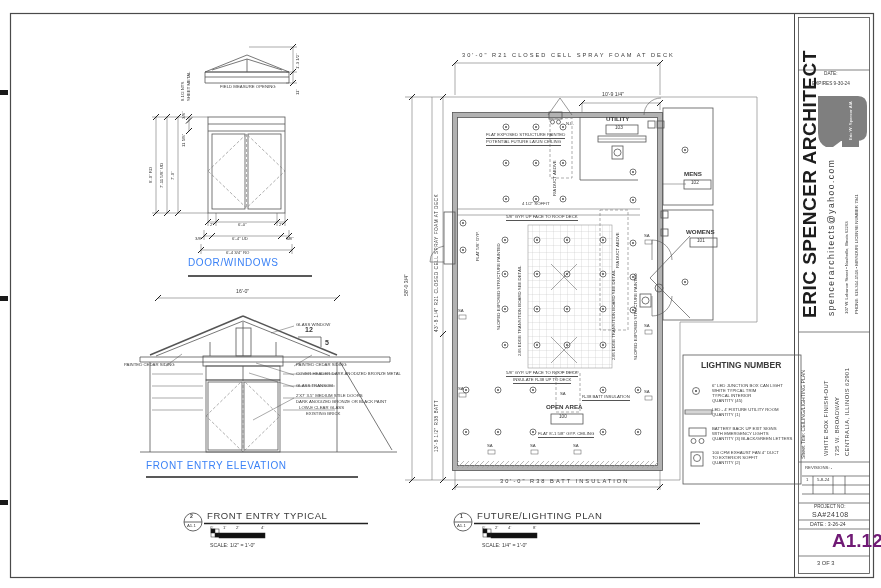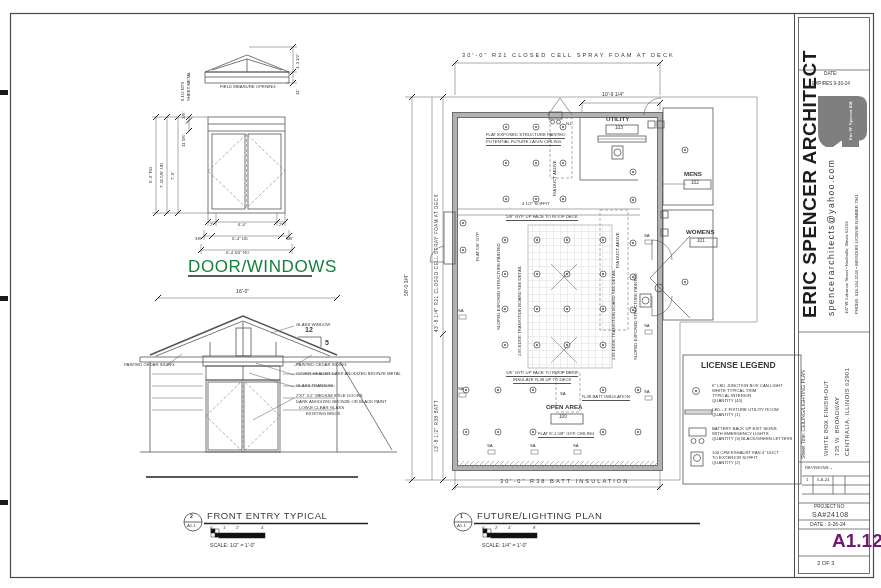--- a/index.html
+++ b/index.html
@@ -12,21 +12,21 @@
   .b{font-weight:bold;}
   .und{border-bottom:.5px solid #555;padding-bottom:.5px;}
   .f4{font-size:4.3px;}
   .f45{font-size:4.7px;}
   .f5{font-size:5.2px;}
   .f55{font-size:5.7px;}
   .f6{font-size:6.2px;}
   .f7{font-size:7px;}
   .f8{font-size:8.5px;}
   .f9{font-size:9.5px;letter-spacing:.6px;}
-  .f13{font-size:17px;letter-spacing:.6px;color:#15803d;}
+  .f13{font-size:10px;letter-spacing:.6px;color:#3b82f6;}
   .f19{font-size:19px;}
   .ls05{letter-spacing:.5px;}
   .ls15{letter-spacing:1.5px;}
   .ls2{letter-spacing:2px;}
   .wt{color:#ffffff;}
 </style>
 </head>
 <body>
 
 <div id="sheet">
@@ -405,20 +405,21 @@
 <span class="lb f4 v" style="left:182px;top:119px">3/8"</span>
 <span class="lb f4 v" style="left:182px;top:147px">11 5/8"</span>
 <span class="lb f4" style="left:210px;top:223px">2"</span>
 <span class="lb f4" style="left:238px;top:223px">6'-0"</span>
 <span class="lb f4" style="left:279px;top:223px">2"</span>
 <span class="lb f4" style="left:195px;top:237px">3/8"</span>
 <span class="lb f4" style="left:232px;top:237px">6'-4" UD</span>
 <span class="lb f4" style="left:286px;top:237px">3/8"</span>
 <span class="lb f4" style="left:226px;top:251px">6'-4 3/4" RO</span>
 
+<span class="lb f13" style="left:146px;top:461px">FRONT ENTRY ELEVATION</span>
 <span class="lb f5" style="left:236px;top:289px">16'-0"</span>
 <span class="lb f7 b" style="left:305px;top:326px">12</span>
 <span class="lb f7 b" style="left:325px;top:339px">5</span>
 <span class="lb f4" style="left:296px;top:323px">GLASS WINDOW</span>
 <span class="lb f4" style="left:124px;top:363px">PAINTED CEDAR SIDING</span>
 <span class="lb f4" style="left:296px;top:363px">PAINTED CEDAR SIDING</span>
 <span class="lb f4" style="left:296px;top:372px">COVER HEADER DARK ANODIZED BRONZE METAL</span>
 <span class="lb f4" style="left:296px;top:384px">GLASS TRANSOM</span>
 <span class="lb f4" style="left:296px;top:394px">2'X7' 3.5" MEDIUM STILE DOORS</span>
 <span class="lb f4" style="left:296px;top:400px">DARK ANODIZED BRONZE OR BLACK PAINT</span>
@@ -478,21 +479,21 @@
 <span class="lb f4" style="left:458px;top:309px">SA</span>
 <span class="lb f4" style="left:458px;top:387px">SA</span>
 <span class="lb f4" style="left:487px;top:444px">SA</span>
 <span class="lb f4" style="left:530px;top:444px">SA</span>
 <span class="lb f4" style="left:573px;top:444px">SA</span>
 <span class="lb f4" style="left:644px;top:234px">SA</span>
 <span class="lb f4" style="left:644px;top:324px">SA</span>
 <span class="lb f4" style="left:644px;top:390px">SA</span>
 <span class="lb f4" style="left:560px;top:392px">SA</span>
 
-<span class="lb f8 b" style="left:701px;top:361px">LICENSE LEGEND</span>
+<span class="lb f8 b" style="left:701px;top:361px">LIGHTING NUMBER</span>
 <span class="lb f4" style="left:712px;top:384px">6" LED JUNCTION BOX CAN LIGHT</span>
 <span class="lb f4" style="left:712px;top:389px">WHITE TYPICAL TRIM</span>
 <span class="lb f4" style="left:712px;top:394px">TYPICAL INTERIOR</span>
 <span class="lb f4" style="left:712px;top:399px">QUANTITY (45)</span>
 <span class="lb f4" style="left:712px;top:408px">LED - 4' FIXTURE UTILITY ROOM</span>
 <span class="lb f4" style="left:712px;top:413px">QUANTITY (1)</span>
 <span class="lb f4" style="left:712px;top:427px">BATTERY BACK UP EXIT SIGNS</span>
 <span class="lb f4" style="left:712px;top:432px">WITH EMERGENCY LIGHTS</span>
 <span class="lb f4" style="left:712px;top:437px">QUANTITY (3) BLACK/GREEN LETTERS</span>
 <span class="lb f4" style="left:712px;top:451px">100 CFM EXHAUST FAN 4" DUCT</span>

